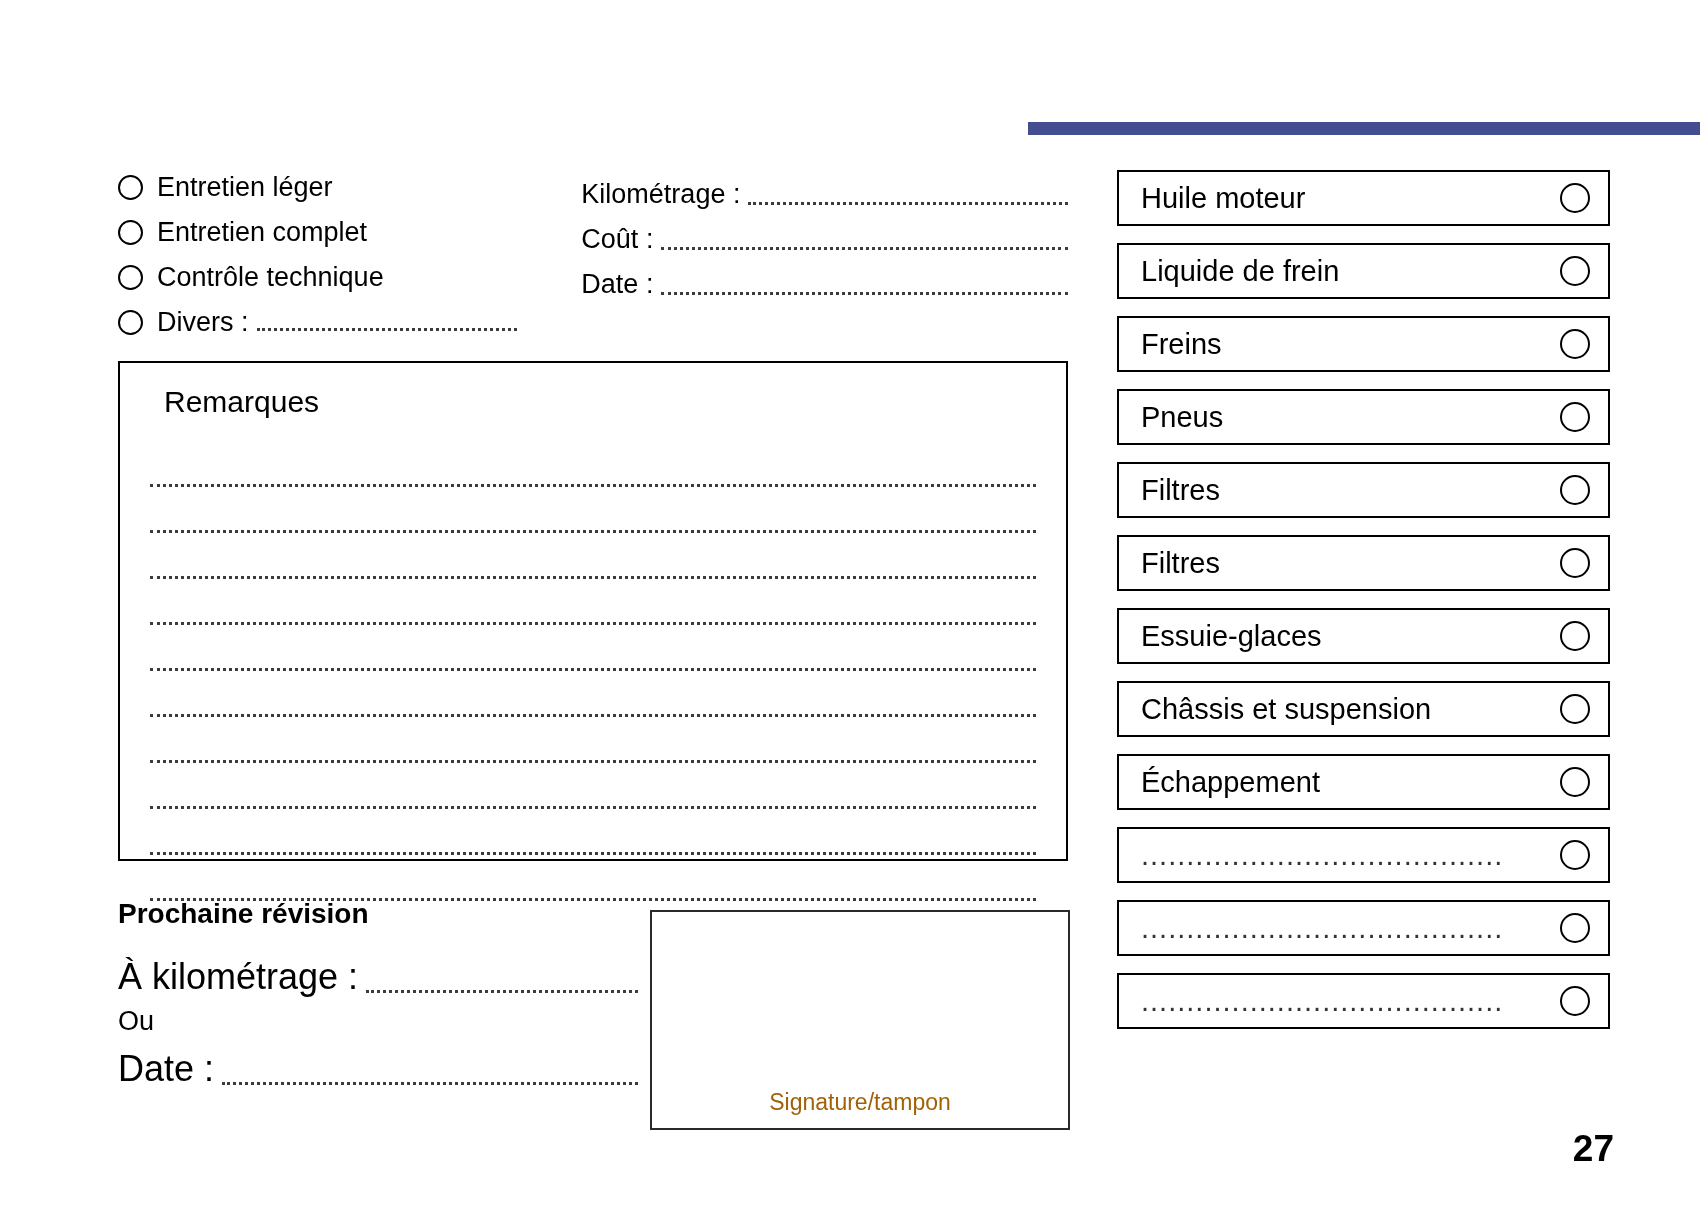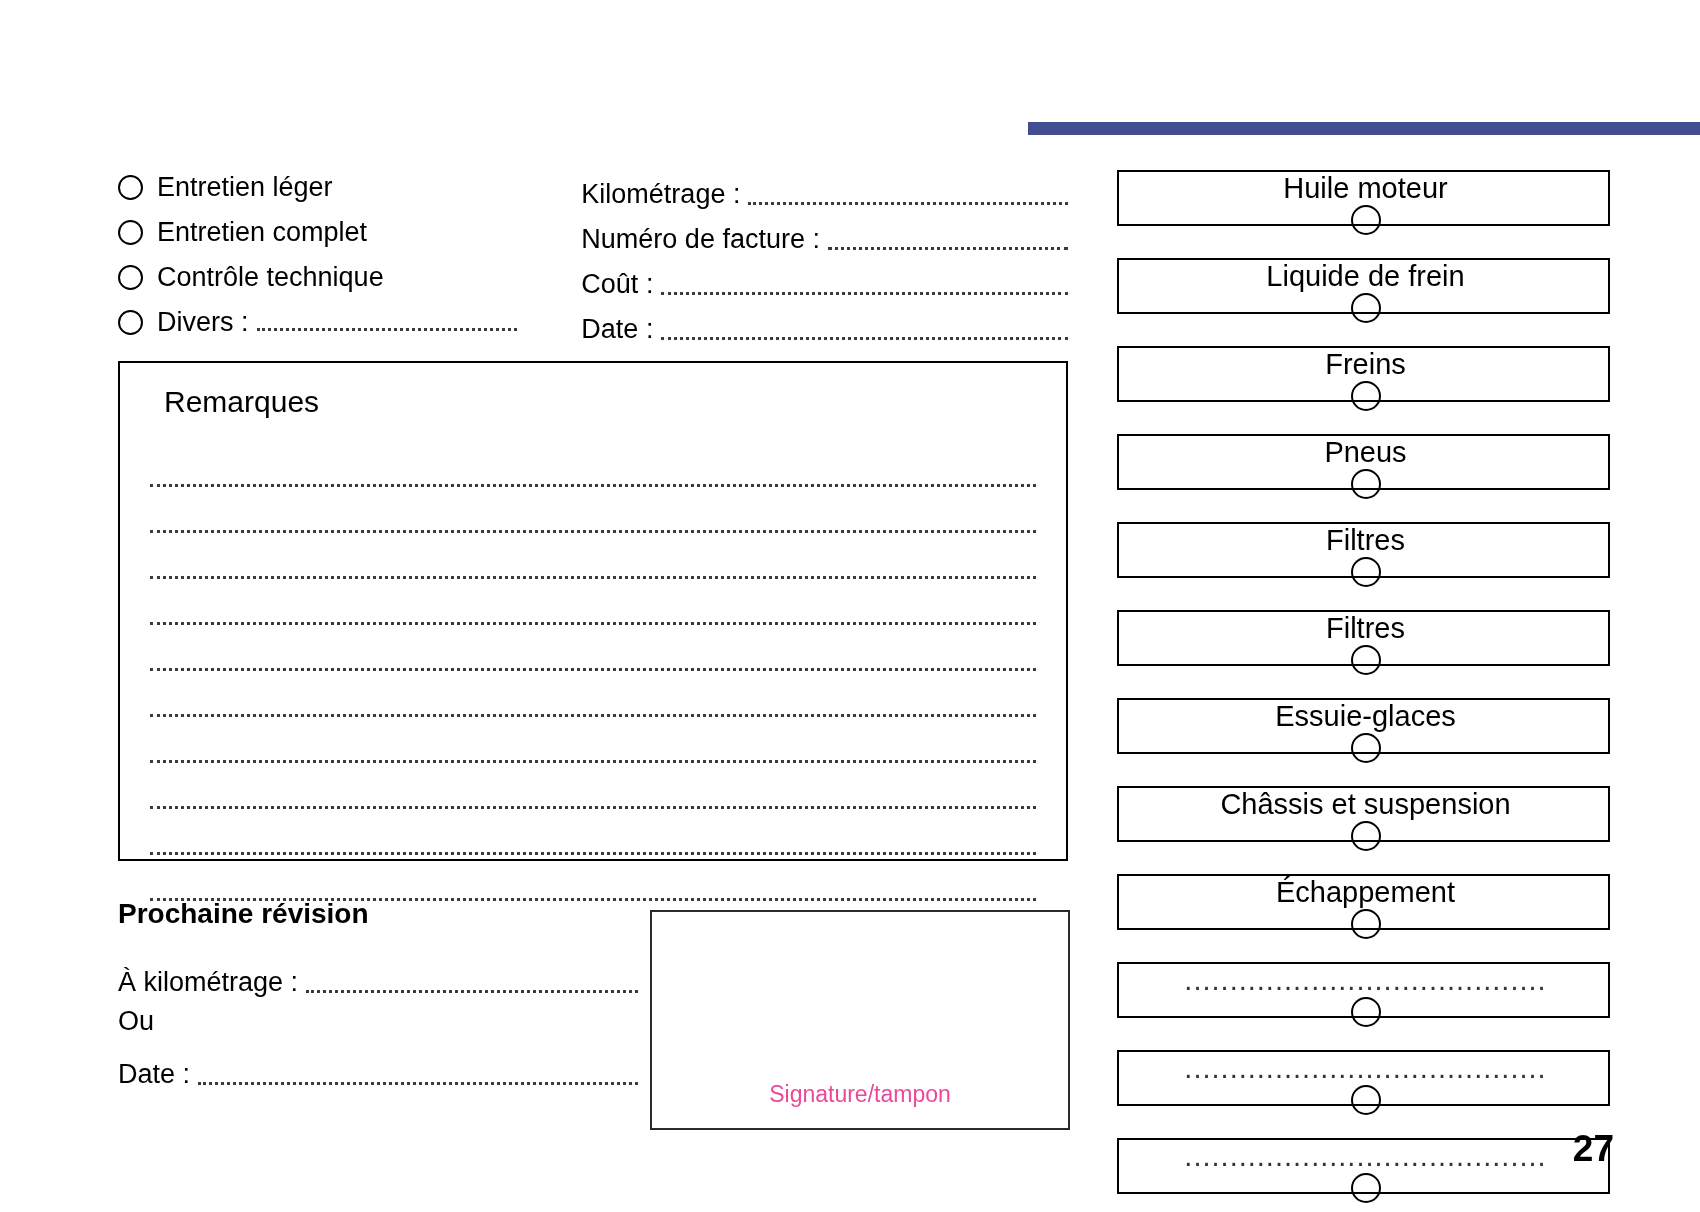--- a/index.html
+++ b/index.html
@@ -121,21 +121,21 @@
 
   .next-title {
     font-size: 28px;
     font-weight: bold;
     margin-bottom: 22px;
   }
 
   .ns-row {
     display: flex;
     align-items: flex-end;
-    font-size: 27px;
+    font-size: 36px;
     height: 46px;
     text-align: center;
   }
 
   .ns-plain {
     font-size: 27px;
     height: 46px;
     display: flex;
     align-items: center;
     text-align: right;
@@ -147,45 +147,44 @@
     left: 650px;
     top: 910px;
     width: 420px;
     height: 220px;
     border: 2px solid #2a2a2a;
     box-sizing: border-box;
   }
 
   .signature-label {
     position: absolute;
-    bottom: 20px;
+    bottom: 12px;
     width: 100%;
     text-align: center;
     font-size: 23px;
-    color: #ec4899;
+    color: #a16207;
   }
 
   
   .checklist {
     position: absolute;
     left: 1117px;
     top: 170px;
     width: 493px;
   }
 
   .check-item {
     height: 56px;
     border: 2.5px solid #000;
     box-sizing: border-box;
-    margin-bottom: 32px;
+    margin-bottom: 17px;
     display: flex;
     align-items: center;
     padding: 0 18px 0 22px;
     justify-content: space-between;
-    flex-direction: column;
   }
 
   .check-label {
     font-size: 29px;
     white-space: nowrap;
   }
 
   .check-label.dotted-label {
     font-size: 29px;
     letter-spacing: 1px;
@@ -237,24 +236,20 @@
         <span class="dots" style="max-width:260px;"></span>
       </div>
     </div>
 
     <div class="fields-list">
       <div class="field-row">
         <span class="field-label">Kilométrage :</span>
         <span class="dots"></span>
       </div>
       <div class="field-row">
-        <span class="field-label">Numéro de facture :</span>
-        <span class="dots"></span>
-      </div>
-      <div class="field-row">
         <span class="field-label">Coût :</span>
         <span class="dots"></span>
       </div>
       <div class="field-row">
         <span class="field-label">Date :</span>
         <span class="dots"></span>
       </div>
     </div>
 
   </div>

